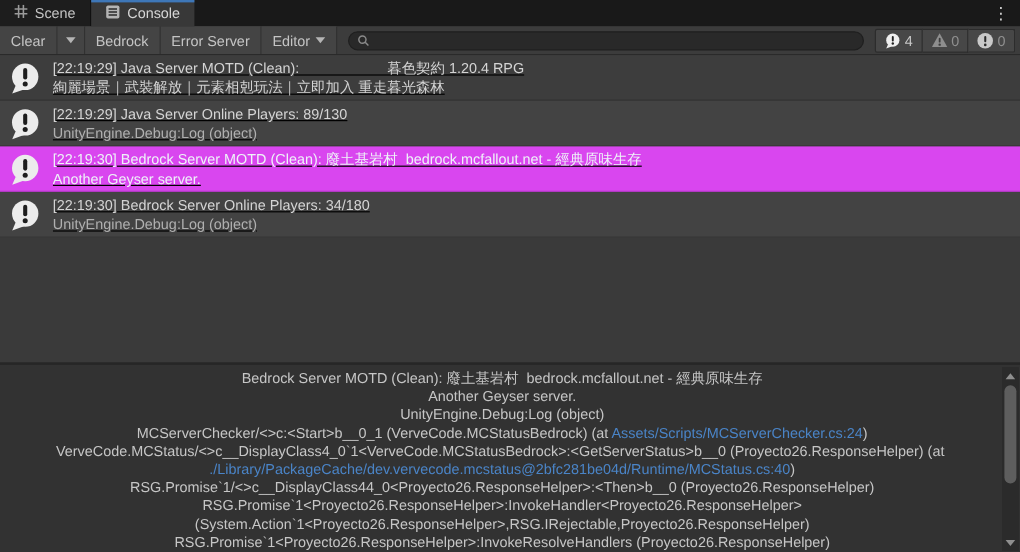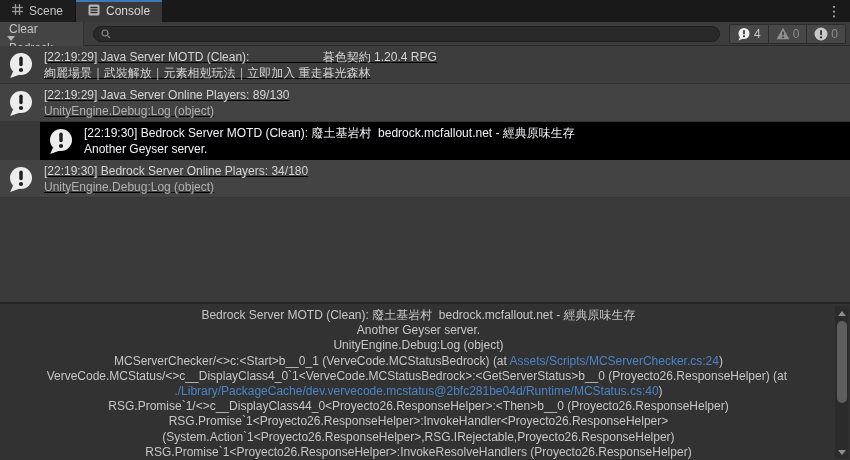--- a/index.html
+++ b/index.html
@@ -16,42 +16,42 @@
   
   .tabbar { height: 22px; background: #191919; display: flex; align-items: stretch; flex: none; }
   .tab { display: flex; align-items: center; gap: 6px; padding: 0 12px; font-size: 12px; color: #c3c3c3; cursor: default; }
   .tab.scene { background: #1d1d1d; border-right: 1px solid #101010; }
   .tab.console { background: #383838; position: relative; color: #d6d6d6; }
   .tab.console::before { content:""; position:absolute; top:0; left:0; right:0; height:2px; background:#3e77b8; }
   .kebab { margin-left: auto; display:flex; align-items:center; padding: 0 9px; color:#cfcfcf; font-size: 14px; letter-spacing: 0; }
 
   
   .toolbar { height: 24px; background: #3c3c3c; border-bottom: 1px solid #2a2a2a; display: flex; align-items: center; padding: 0 4px 0 0; flex: none; }
-  .btngroup { display: flex; height: 100%; flex-direction: column; }
+  .btngroup { display: flex; height: 100%; }
   .tbtn {
     background: #444444; border: none; border-right: 1px solid #313131;
     color: #c4c4c4; font-size: 12px; font-family: inherit;
     padding: 0 9px; height: 100%; display: flex; align-items: center; gap: 5px; cursor: default;
   }
   .tbtn.narrow { padding: 0 7px; }
   .caret { width: 0; height: 0; border-left: 4px solid transparent; border-right: 4px solid transparent; border-top: 5px solid #b5b5b5; display:inline-block; }
   .search { flex: 1; margin: 0 9px 0 9px; height: 16px; background: #292929; border: 1px solid #1f1f1f; border-radius: 8px; display: flex; align-items: center; padding: 0 7px; gap: 4px; }
   .search input { flex: 1; background: transparent; border: none; outline: none; color: #dddddd; font-size: 11px; font-family: inherit; height: 100%; }
   .counters { display: flex; height: 20px; }
   .cbtn { background: #474747; border: 1px solid #2c2c2c; border-left-width: 0; color: #c8c8c8; font-size: 12px; display: flex; align-items: center; gap: 3px; padding: 0 7px; font-family: inherit; cursor: default; }
   .cbtn:first-child { border-left-width: 1px; border-radius: 2px 0 0 2px; }
   .cbtn:last-child { border-radius: 0 2px 2px 0; }
   .cbtn .num.dim { color: #8f8f8f; }
 
   
   .loglist { flex: none; }
   .row { height: 38px; display: flex; align-items: center; gap: 9px; padding: 0 6px 0 7px; box-shadow: inset 0 -1px 0 rgba(0,0,0,0.18); overflow: hidden; text-decoration: underline; }
   .row.shade-a { background: #3d3d3d; }
   .row.shade-b { background: #434343; }
-  .row.selected { background: #000000; margin-left: 40px; }
+  .row.selected { background: #d946ef; }
   .rowtext { flex: 1; min-width: 0; font-size: 12px; line-height: 16px; color: #d4d4d4; }
   .rowtext .l1, .rowtext .l2 { white-space: pre; overflow: hidden; }
   .l2.dim { color: #b0b0b0; }
   .row.selected .rowtext .l1, .row.selected .rowtext .l2 { color: #eef3f8; }
   .bubble { flex: none; display: flex; align-items: center; }
 
   .log-empty { flex: 1; background: #3a3a3a; }
 
   
   .detail {

